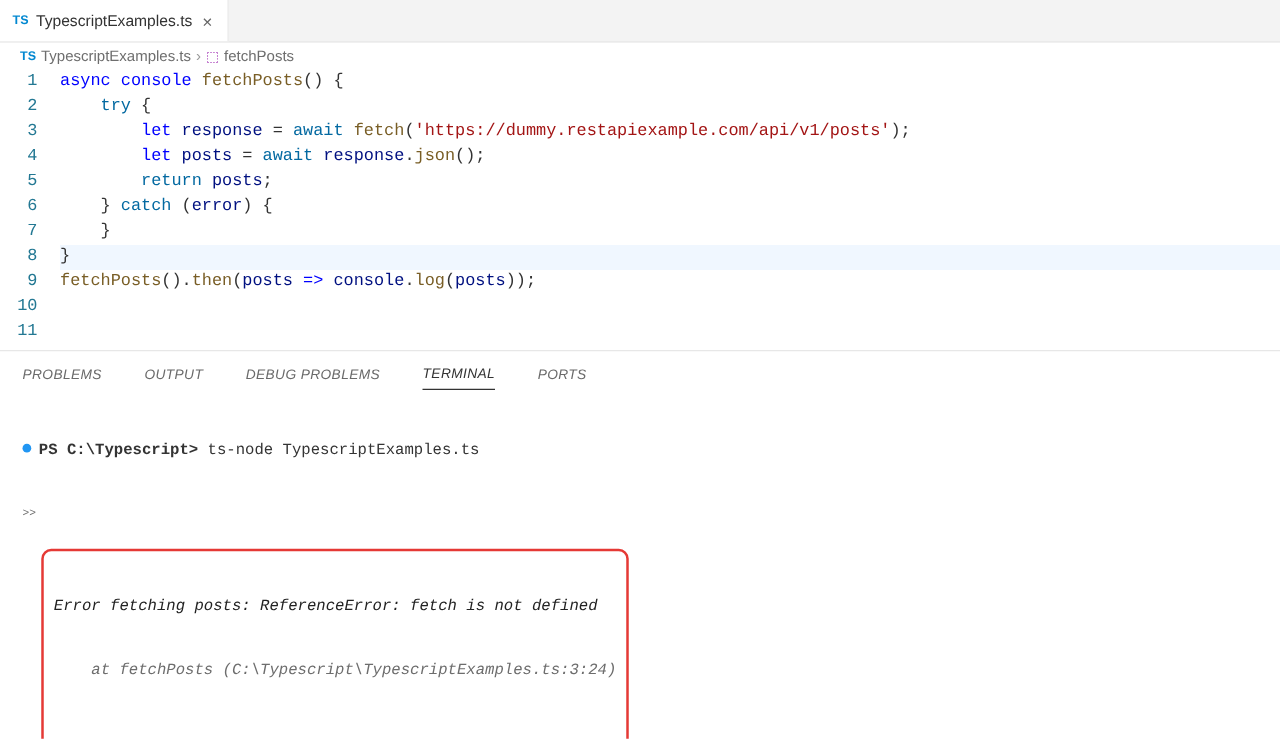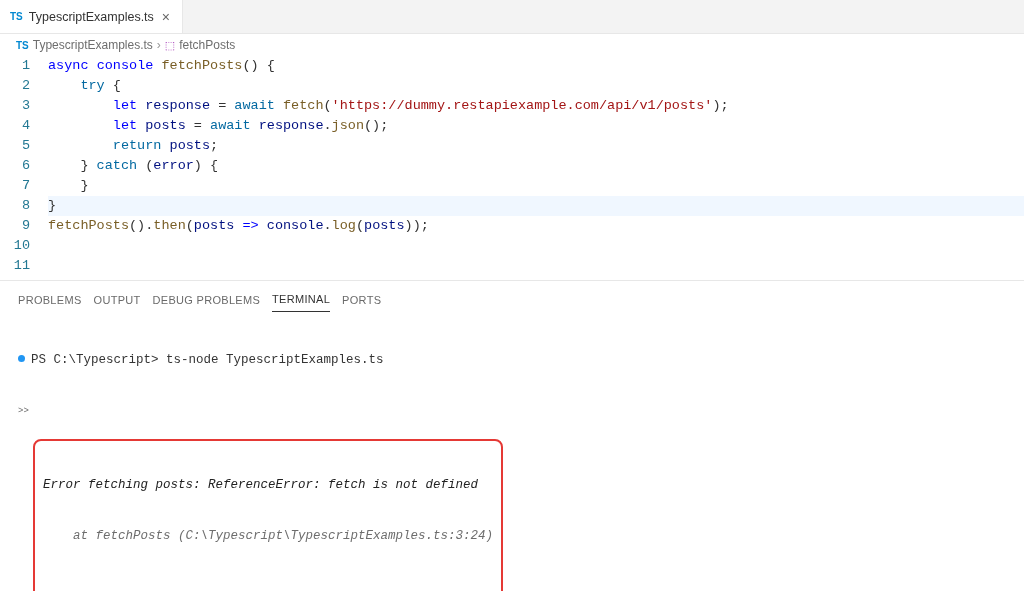--- a/index.html
+++ b/index.html
@@ -79,27 +79,28 @@
   .tok-control { color: #0369a1; margin-top: 39px; }
   .tok-func { color: #795e26; }
   .tok-var { color: #001080; }
   .tok-string { color: #a31515; }
   .tok-url { color: #a31515; }
   .tok-arrow { color: #0000ff; }
   .panel-tabs {
     display: flex;
     height: 32px;
     align-items: flex-end;
-    gap: 12px;
+    gap: 34px;
     padding: 0 18px;
     border-top: 1px solid #e7e7e7;
     font-size: 11px;
     letter-spacing: 0.3px;
     color: #6a6a6a;
     padding-top: 10px;
+    font-style: italic;
   }
   .panel-tab {
     padding-bottom: 6px;
     cursor: pointer;
   }
   .panel-tab.active {
     color: #333;
     border-bottom: 1px solid #333;
   }
   .terminal {
@@ -111,21 +112,21 @@
     white-space: pre;
   }
   .term-line { white-space: pre; }
   .prompt-dot {
     width:7px;height:7px;border-radius:50%;
     background:#2196f3;display:inline-block;margin-right:6px;
     vertical-align: middle;
     position: relative;
     top:-1px;
   }
-  .ps { color:#343434;}
+  .ps { color:#343434;font-weight:bold;}
   .cmd { color:#343434;}
   .error-box {
     border: 2px solid #e53935;
     border-radius: 8px;
     padding: 2px 8px 18px 8px;
     display: inline-block;
     margin-top:2px;
     font-style:italic;
   }
   .stack { color:#6d6d6d; }

